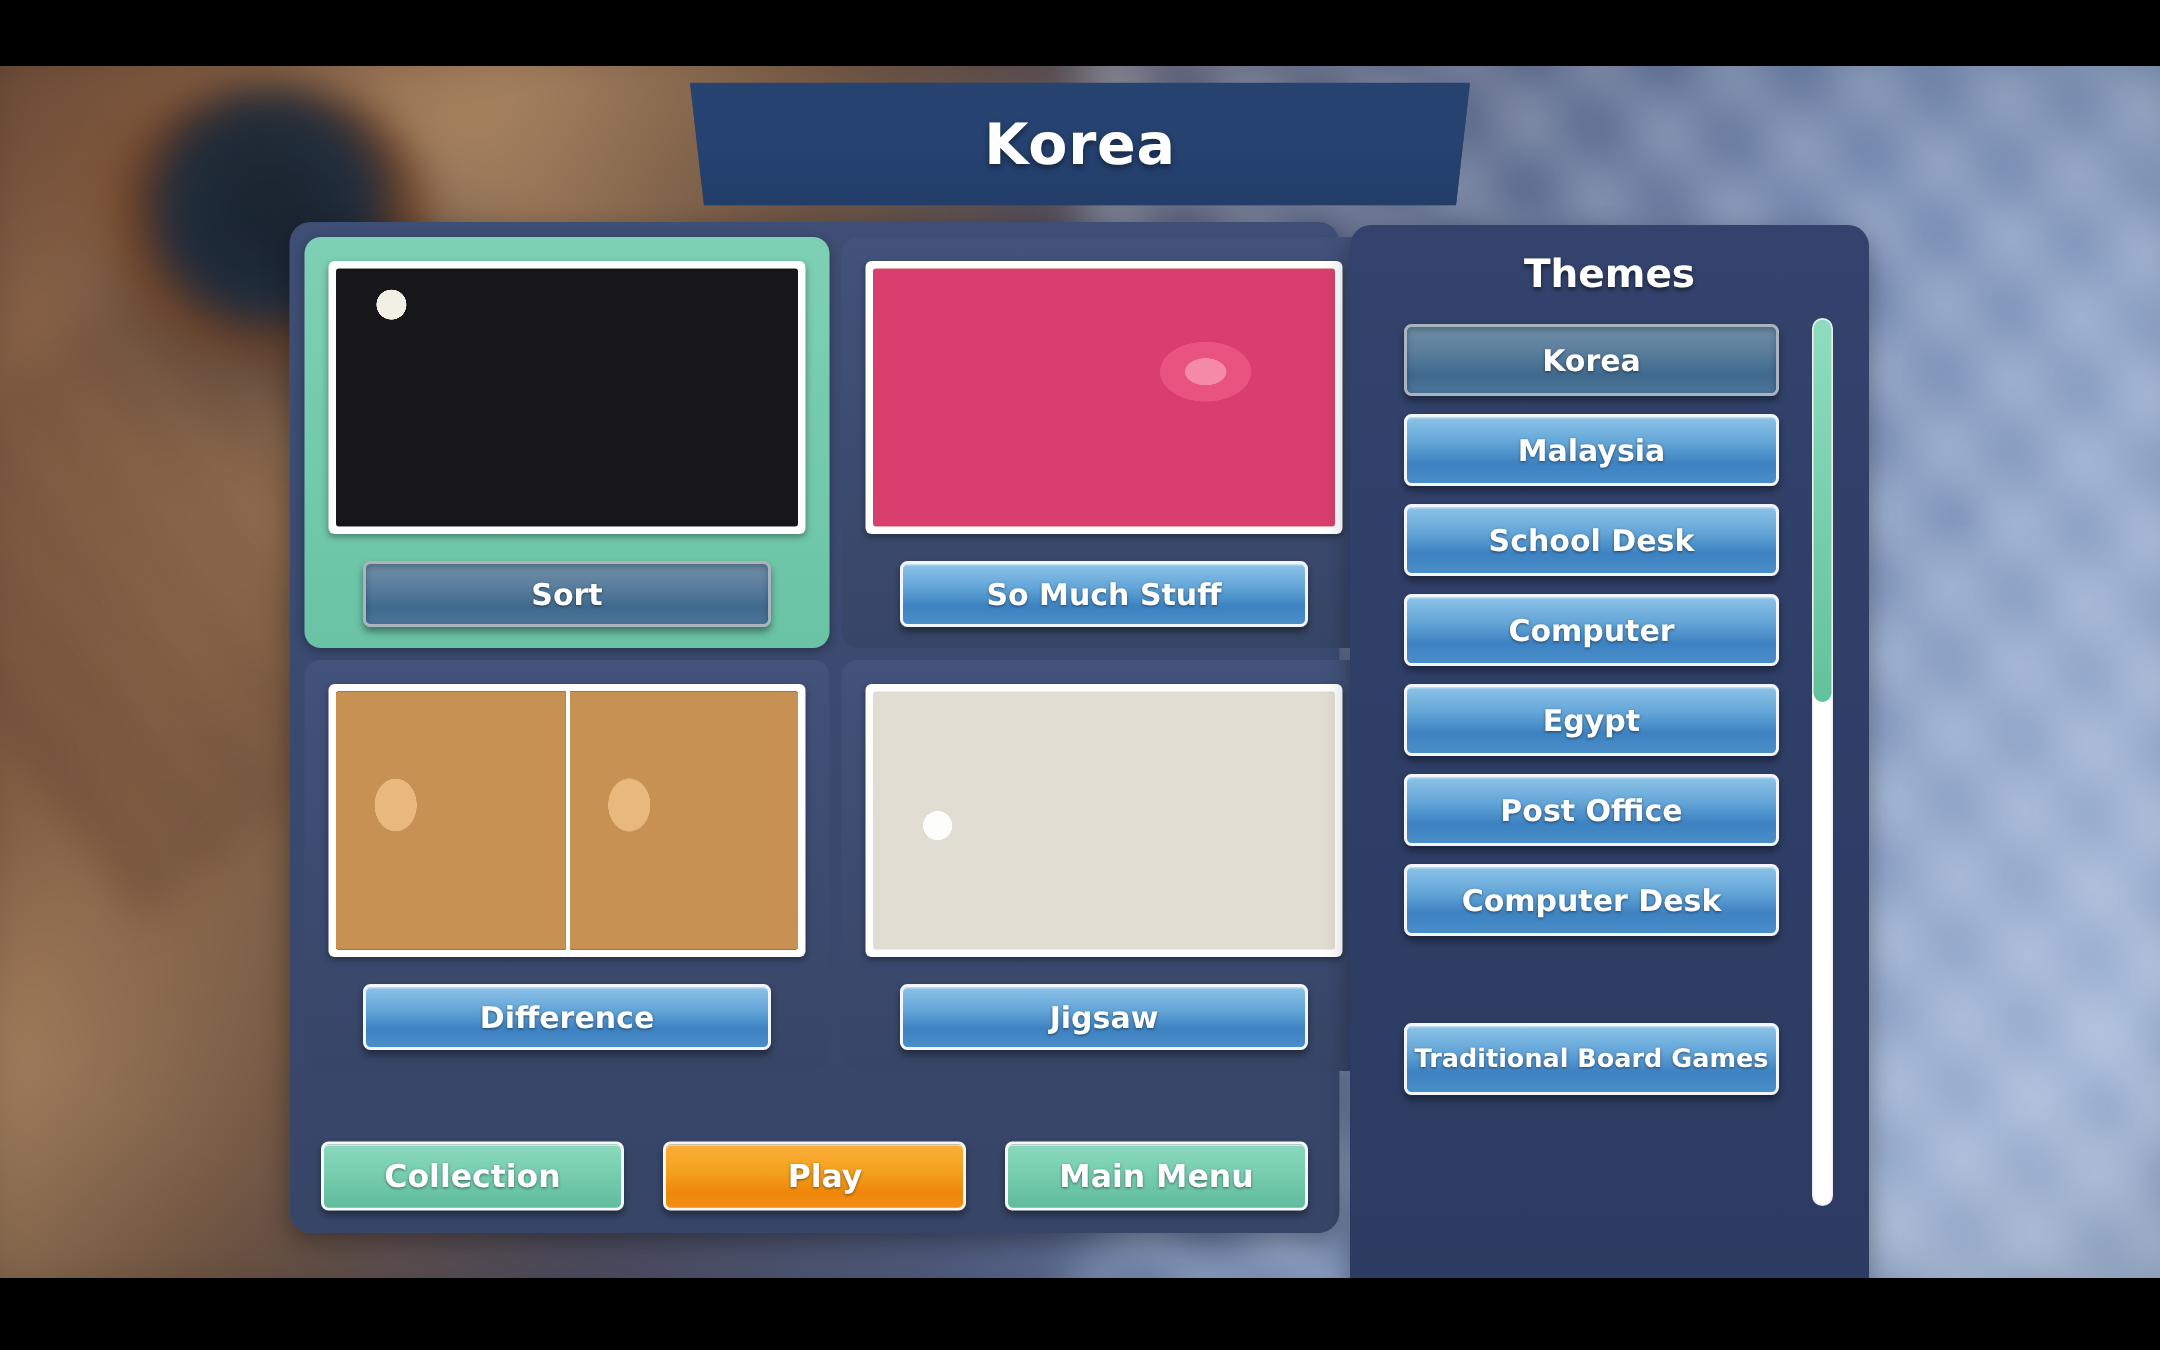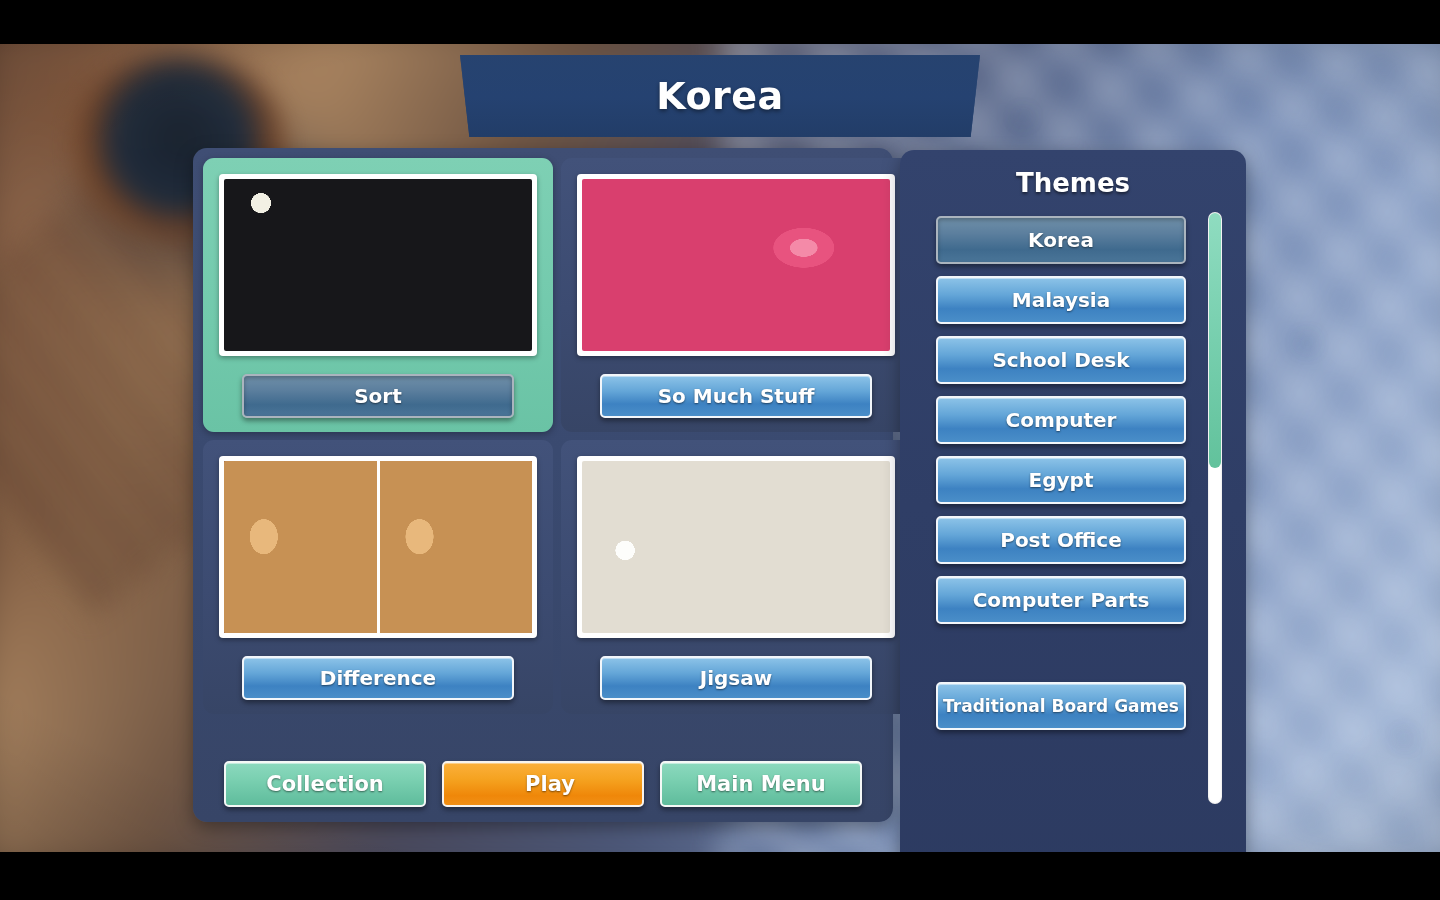--- a/index.html
+++ b/index.html
@@ -286,21 +286,21 @@
     border: 2px solid #aab4be;
     box-shadow: 0 3px 5px rgba(0,0,0,.4), inset 0 2px 4px rgba(0,0,0,.28);
   }
 
   
   .action-bar {
     position: absolute;
     left: 193px; top: 745px;
     width: 700px; height: 77px;
     display: flex; align-items: center; justify-content: center;
-    gap: 16px;
+    gap: 26px;
     z-index: 12;
   }
   .action-btn { width: 202px; height: 46px; font-size: 21px; }
   .btn.mint {
     background: linear-gradient(180deg, #8bd9be 0%, #79cfb0 42%, #5fbc9c 100%);
     border: 2px solid #f4f8f6;
     box-shadow: 0 3px 5px rgba(0,0,0,.4), inset 0 1px 0 rgba(255,255,255,.5);
   }
   .btn.orange {
     background: linear-gradient(180deg, #fbb03b 0%, #f5a21f 40%, #ef8709 78%, #f29016 100%);
@@ -428,21 +428,21 @@
   <div class="themes-panel">
     <div class="themes-title">Themes</div>
 
     <div class="themes-list">
       <div class="btn blue-pressed theme-btn">Korea</div>
       <div class="btn blue theme-btn">Malaysia</div>
       <div class="btn blue theme-btn">School Desk</div>
       <div class="btn blue theme-btn">Computer</div>
       <div class="btn blue theme-btn">Egypt</div>
       <div class="btn blue theme-btn">Post Office</div>
-      <div class="btn blue theme-btn">Computer Parts</div>
+      <div class="btn blue theme-btn">Computer Desk</div>
       <div class="btn blue theme-btn small">Traditional Board Games</div>
     </div>
 
     <div class="scrollbar">
       <div class="sb-track">
         <div class="sb-thumb"></div>
       </div>
     </div>
   </div>
 

